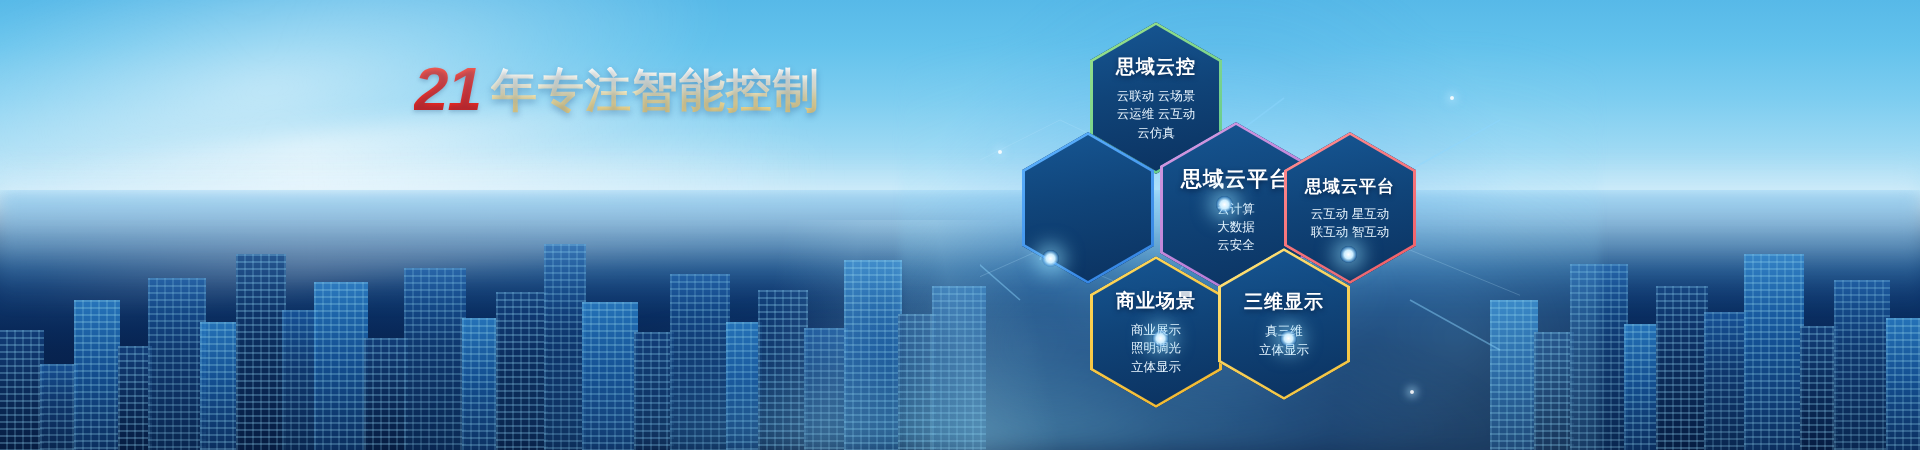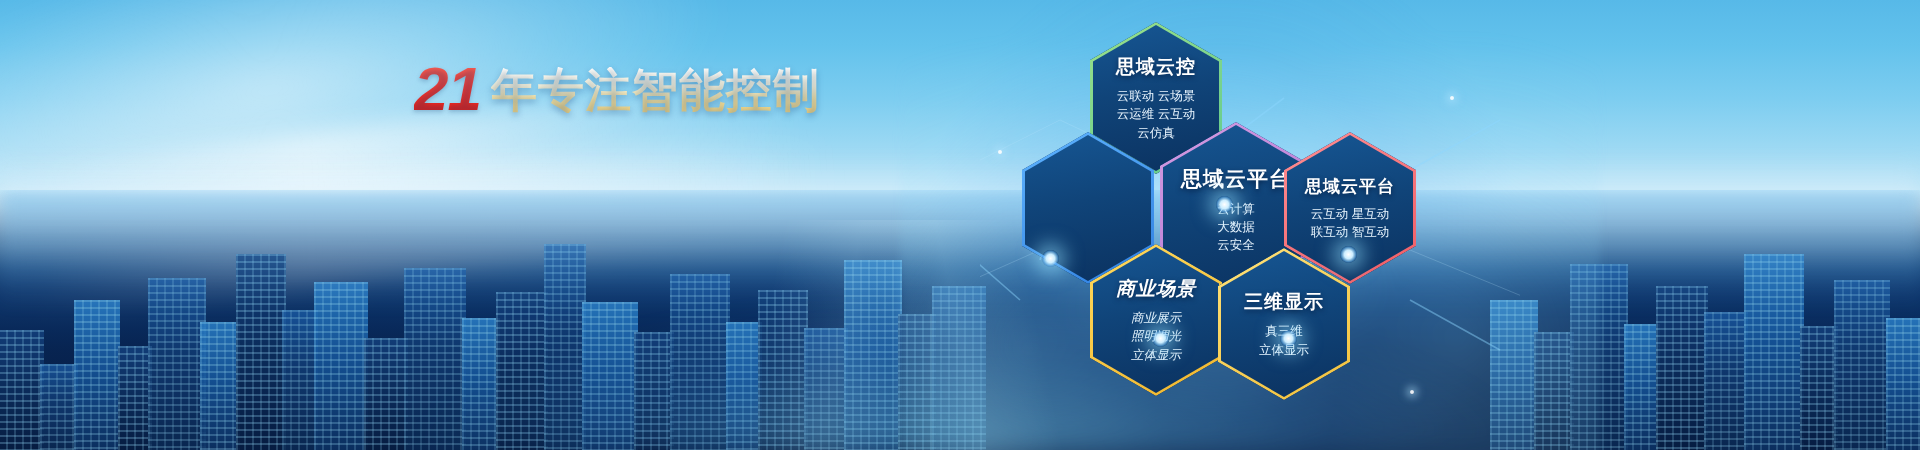--- a/index.html
+++ b/index.html
@@ -197,21 +197,21 @@
   .hex .sub { font-size:12.5px; line-height:1.45; color:#eaf6ff; white-space:nowrap; }
   .hex.small .title { font-size:17px; }
   .hex.center .title { font-size:21px; }
 
   
   .h-green  { width:132px; height:152px; left:110px; top:22px; }
   .h-cyan   { width:132px; height:152px; left:238px; top:22px; }
   .h-blue   { width:132px; height:152px; left:42px;  top:132px; }
   .h-center { width:152px; height:175px; left:180px; top:122px; }
   .h-red    { width:132px; height:152px; left:304px; top:132px; }
-  .h-gold1  { width:132px; height:152px; left:110px; top:244px;font-style:italic; }
+  .h-gold1  { width:132px; height:152px; left:110px; top:256px; }
   .h-gold2  { width:132px; height:152px; left:238px; top:248px; }
 
   .h-green  .ring { background:linear-gradient(150deg,#9ae08a,#5fc98e); }
   .h-cyan   .ring { background:linear-gradient(150deg,#7fe2e0,#4fb8d8); }
   .h-blue   .ring { background:linear-gradient(150deg,#5fb4ff,#2f7fe0); }
   .h-center .ring { background:linear-gradient(150deg,#d39ce0,#b072d4); }
   .h-red    .ring { background:linear-gradient(150deg,#ff8f93,#ef5a63); }
   .h-gold1  .ring { background:linear-gradient(150deg,#ffda5e,#f0b52c); }
   .h-gold2  .ring { background:linear-gradient(150deg,#ffe27a,#f2c03a); }
 

